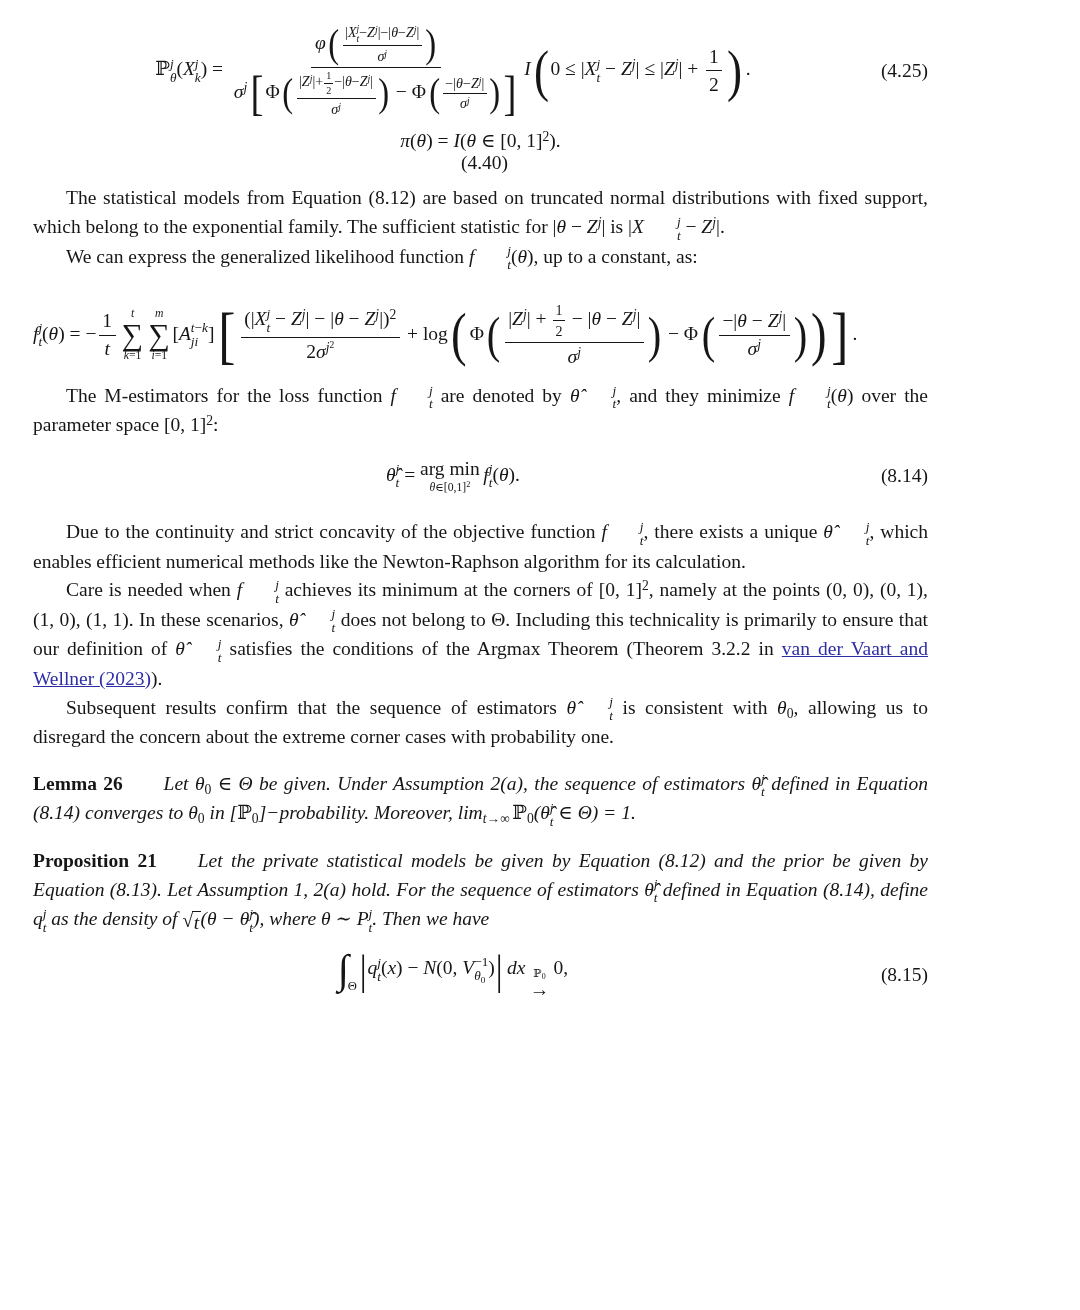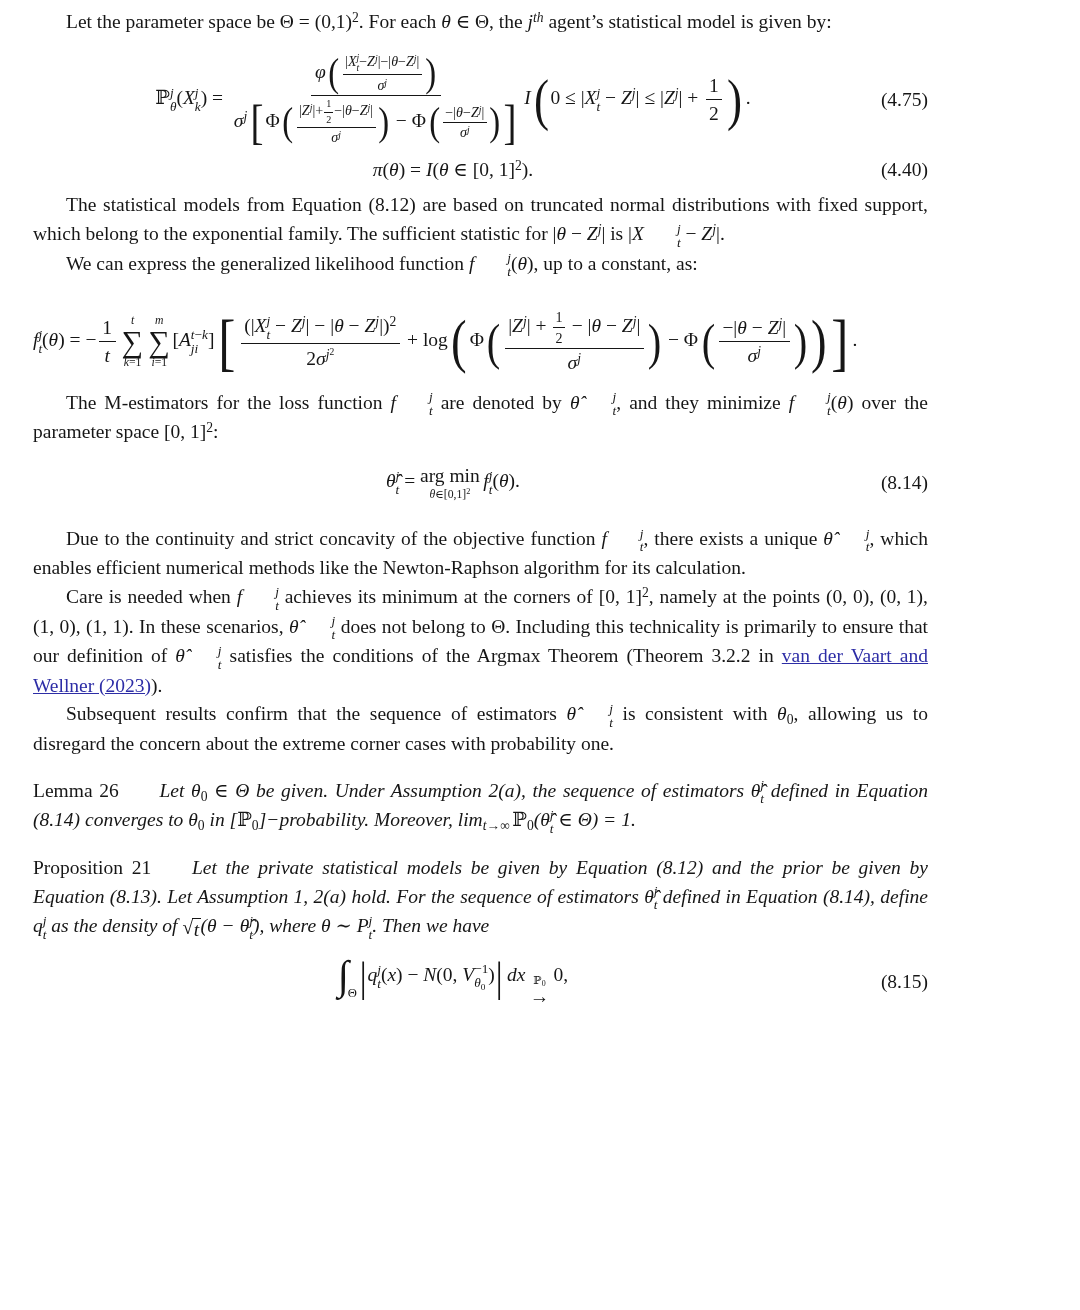--- a/index.html
+++ b/index.html
@@ -7,29 +7,29 @@
     width:1080px;height:1310px;overflow:hidden;
     color:#161616;
     font-family:"Liberation Serif","DejaVu Serif","DejaVu Sans",serif;
     font-size:19.5px;
   }
   .page{padding:8px 152px 0 33px;}
   .para{margin:0;line-height:1.48;text-align:justify;}
   .indent{text-indent:33px;}
   
   .thm{margin:18px 0;line-height:1.48;text-align:justify;}
-  .thmlabel{font-weight:normal;font-style:normal;margin-right:.45em;margin-top:8px;}
+  .thmlabel{font-weight:bold;font-style:normal;margin-right:.45em;margin-top:8px;}
   .thmbody{font-style:italic;margin-left:32px;}
   
   .eq{display:flex;align-items:center;}
   .eqmain{flex:1;text-align:center;white-space:nowrap;}
   .eqmain.left{text-align:left;}
   .eqno{flex:none;margin-left:8px;}
   .eq812{margin:16px 0 12px 0;}
-  .eq813{margin:9px 0 10px 0;}
+  .eq813{margin:9px 0 10px 0;flex-direction:column;}
   .eqF{margin:30px -120px 14px 0;}
   .eq814{margin:18px 0 24px 0;}
   .eq815{margin:8px 0 0 0;}
   
   .mx{font-style:italic;}
   .mr{font-style:normal;}
   .mrow{white-space:inherit;}
   .msup{font-size:.7em;vertical-align:.45em;line-height:1;}
   .msub{font-size:.7em;vertical-align:-.3em;line-height:1;}
   .mss{display:inline-flex;flex-direction:column;align-items:flex-start;
@@ -58,21 +58,20 @@
   .igl{font-size:2.1em;line-height:.85;}
   .idn{font-size:.65em;margin-left:-.1em;position:relative;top:.4em;}
   .msp{display:inline-block;}
   .mlink{color:#2d2da6;text-decoration:underline;cursor:pointer;}
 </style>
 </head>
 <body>
 
 <div class="page">
 
-  <p class="para indent"><span class="mrow">Let the parameter space be Θ = (0,1)<span class="msup"><span class="mr">2</span></span>. For each <span class="mx">θ</span> ∈ Θ, the <span class="mx">j</span><span class="msup"><span class="mx">th</span></span> agent’s statistical model is given by:</span></p>
 
   <div class="eq eq812">
     <span class="eqmain"><span class="mrow"><span class="mr">ℙ</span><span class="mss">
             <span class="ssu"><span class="mx">j</span></span>
             <span class="ssd"><span class="mx">θ</span></span>
           </span><span class="mr">(</span><span class="mx">X</span><span class="mss">
             <span class="ssu"><span class="mx">j</span></span>
             <span class="ssd"><span class="mx">k</span></span>
           </span><span class="mr">) = </span><span class="mfr">
             <span class="fn"><span class="mrow"><span class="mx">φ</span><span class="msp" style="width: 0.08em;"></span><span class="mbig" style="font-size: 2.1em;">(</span><span class="mfr">
@@ -92,21 +91,21 @@
                   <span class="fn"><span class="mrow"><span class="mr">−|</span><span class="mx">θ</span><span class="mr">−</span><span class="mx">Z</span><span class="msup"><span class="mx">j</span></span><span class="mr">|</span></span></span>
                   <span class="fd"><span class="mrow"><span class="mx">σ</span><span class="msup"><span class="mx">j</span></span></span></span>
                 </span><span class="mbig" style="font-size: 2.1em;">)</span><span class="mbig" style="font-size: 2.5em;">]</span></span></span>
           </span><span class="mx">I</span><span class="msp" style="width: 0.05em;"></span><span class="mbig" style="font-size: 2.9em;">(</span><span class="mr">0 ≤ |</span><span class="mx">X</span><span class="mss">
             <span class="ssu"><span class="mx">j</span></span>
             <span class="ssd"><span class="mx">t</span></span>
           </span><span class="mr"> − </span><span class="mx">Z</span><span class="msup"><span class="mx">j</span></span><span class="mr">| ≤ |</span><span class="mx">Z</span><span class="msup"><span class="mx">j</span></span><span class="mr">| + </span><span class="mfr">
             <span class="fn"><span class="mr">1</span></span>
             <span class="fd"><span class="mr">2</span></span>
           </span><span class="mbig" style="font-size: 2.9em;">)</span><span class="msp" style="width: 0.12em;"></span><span class="mr">.</span></span></span>
-    <span class="eqno">(4.75)</span>
+    <span class="eqno">(4.25)</span>
   </div>
 
 
   <div class="eq eq813">
     <span class="eqmain"><span class="mrow"><span class="mx">π</span><span class="mr">(</span><span class="mx">θ</span><span class="mr">) = </span><span class="mx">I</span><span class="mr">(</span><span class="mx">θ</span><span class="mr"> ∈ [0, 1]</span><span class="msup"><span class="mr">2</span></span><span class="mr">).</span></span></span>
     <span class="eqno">(4.40)</span>
   </div>
 
   <p class="para indent"><span class="mrow">The statistical models from Equation (8.12) are based on truncated normal distributions with fixed support, which belong to the exponential family.  The sufficient statistic for |<span class="mx">θ</span> − <span class="mx">Z</span><span class="msup"><span class="mx">j</span></span>| is |<span class="mx">X</span><span class="mss">
           <span class="ssu"><span class="mx">j</span></span>

